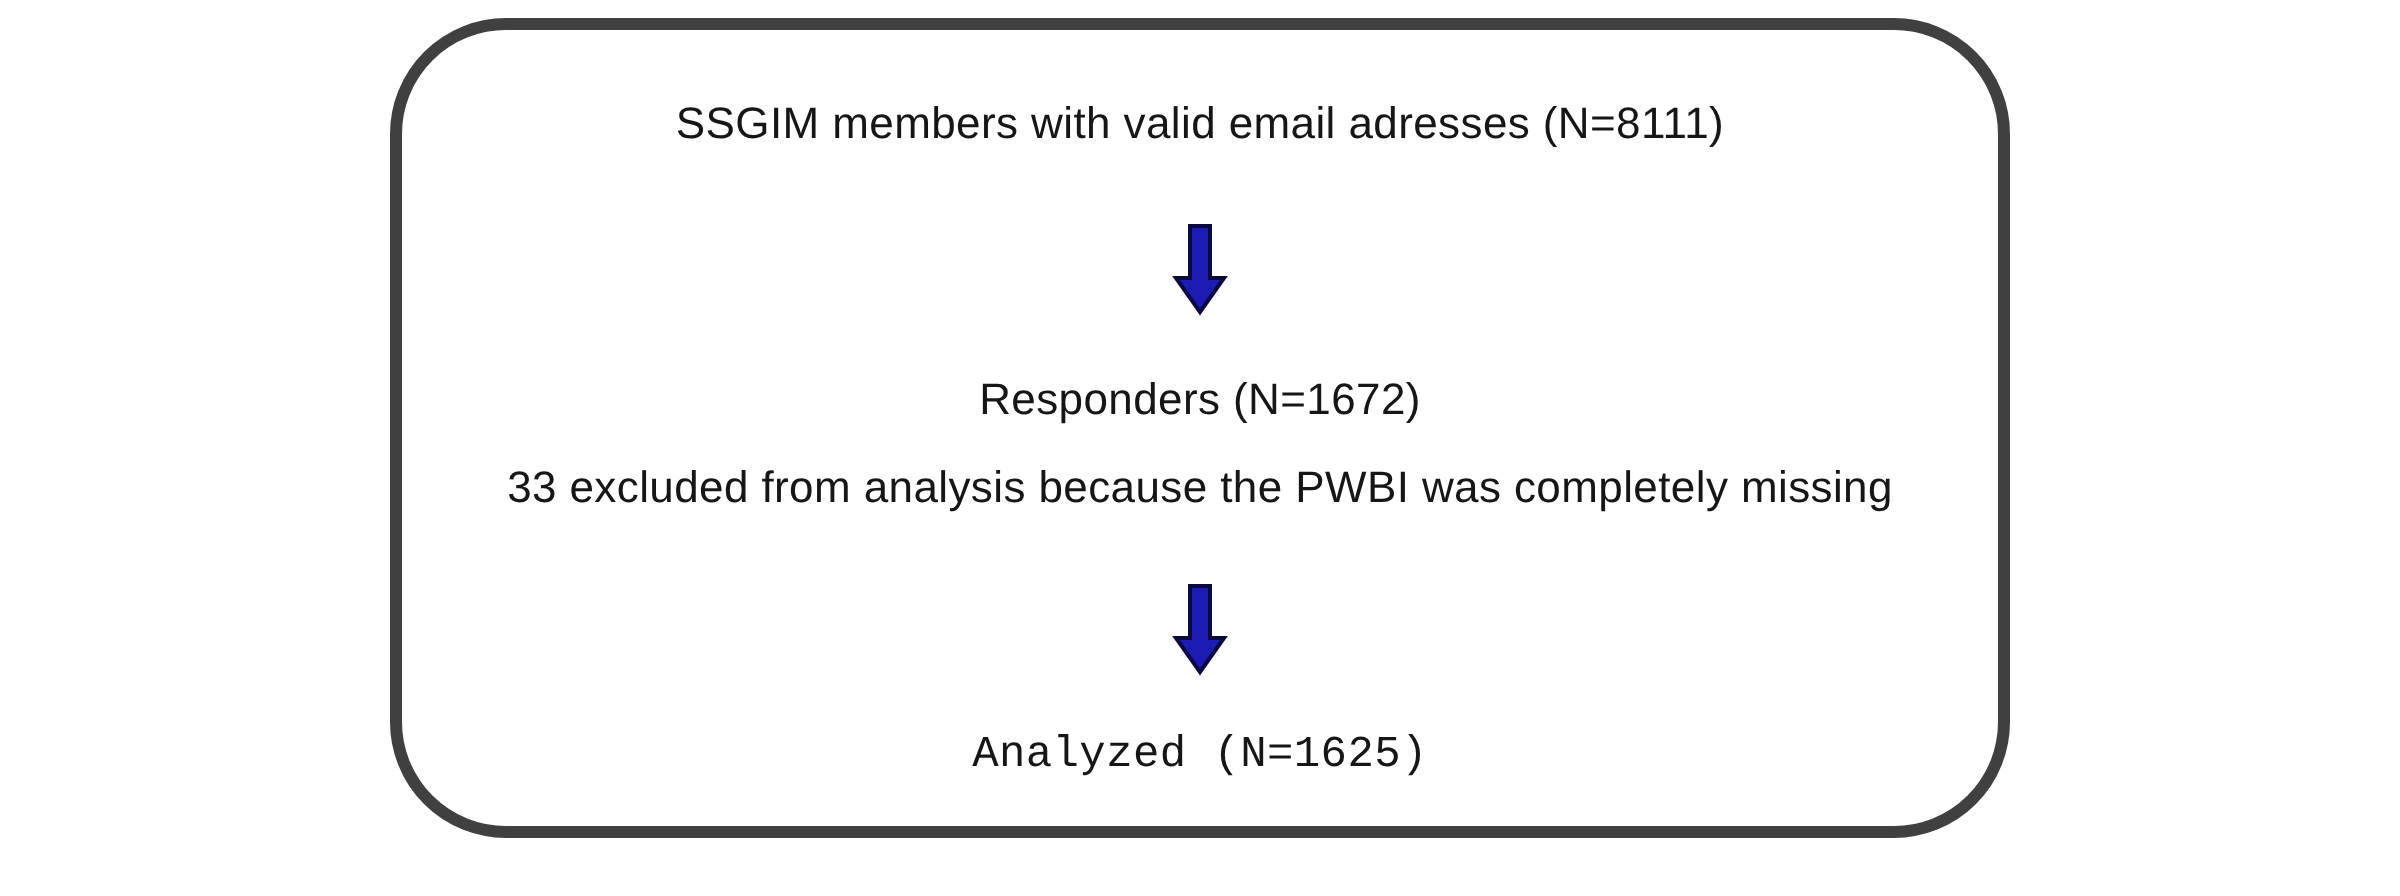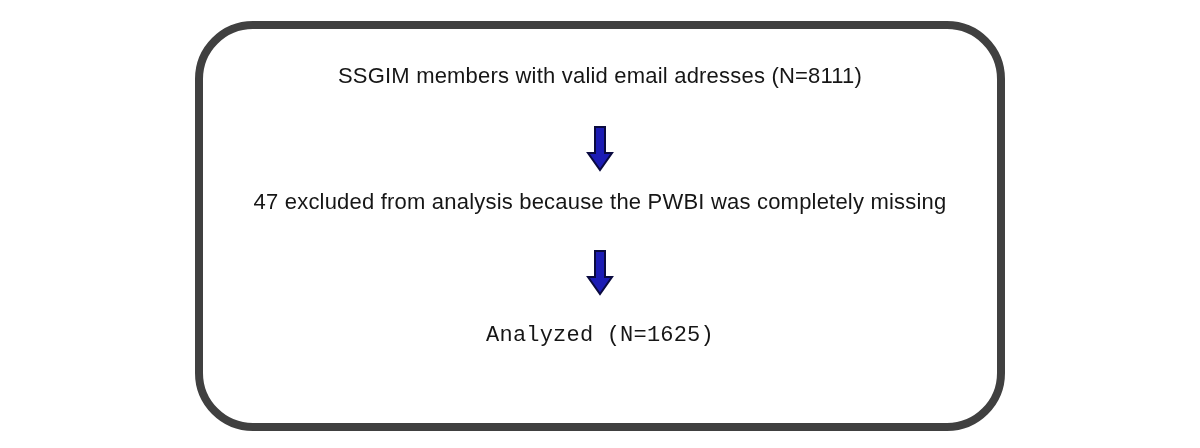--- a/index.html
+++ b/index.html
@@ -12,24 +12,24 @@
   }
   .canvas {
     position: relative;
     width: 1200px;
     height: 448px;
     background: #ffffff;
   }
   .flow-box {
     position: absolute;
     left: 195px;
-    top: 21px;
+    top: 9px;
     width: 810px;
     height: 410px;
-    border: 8px solid #404040;
+    border: 6px solid #404040;
     border-radius: 58px;
     background: #ffffff;
     display: flex;
     flex-direction: column;
     align-items: center;
   }
   .node-text {
     font-size: 22px;
     line-height: 28px;
     height: 28px;
@@ -55,22 +55,23 @@
 
 <div class="canvas">
   <div class="flow-box">
 
     <div class="node-text node-top">SSGIM members with valid email adresses (N=8111)</div>
 
     <svg class="arrow-icon arrow-1" viewBox="0 0 28 46" aria-hidden="true">
       <polygon points="9,1 19,1 19,27 26,27 14,44 2,27 9,27" stroke-width="2" stroke-linejoin="miter" fill="#1c1cb4" stroke="#0a0a40"></polygon>
     </svg>
 
+    <div class="node-text node-resp">Responders (N=1672)</div>
 
-    <div class="node-text node-excl">47 excluded from analysis because the PWBI was completely missing</div>
+    <div class="node-text node-excl">33 excluded from analysis because the PWBI was completely missing</div>
 
     <svg class="arrow-icon arrow-2" viewBox="0 0 28 46" aria-hidden="true">
       <polygon points="9,1 19,1 19,27 26,27 14,44 2,27 9,27" stroke-width="2" stroke-linejoin="miter" fill="#1c1cb4" stroke="#0a0a40"></polygon>
     </svg>
 
     <div class="node-text node-analyzed">Analyzed (N=1625)</div>
 
   </div>
 </div>
 

